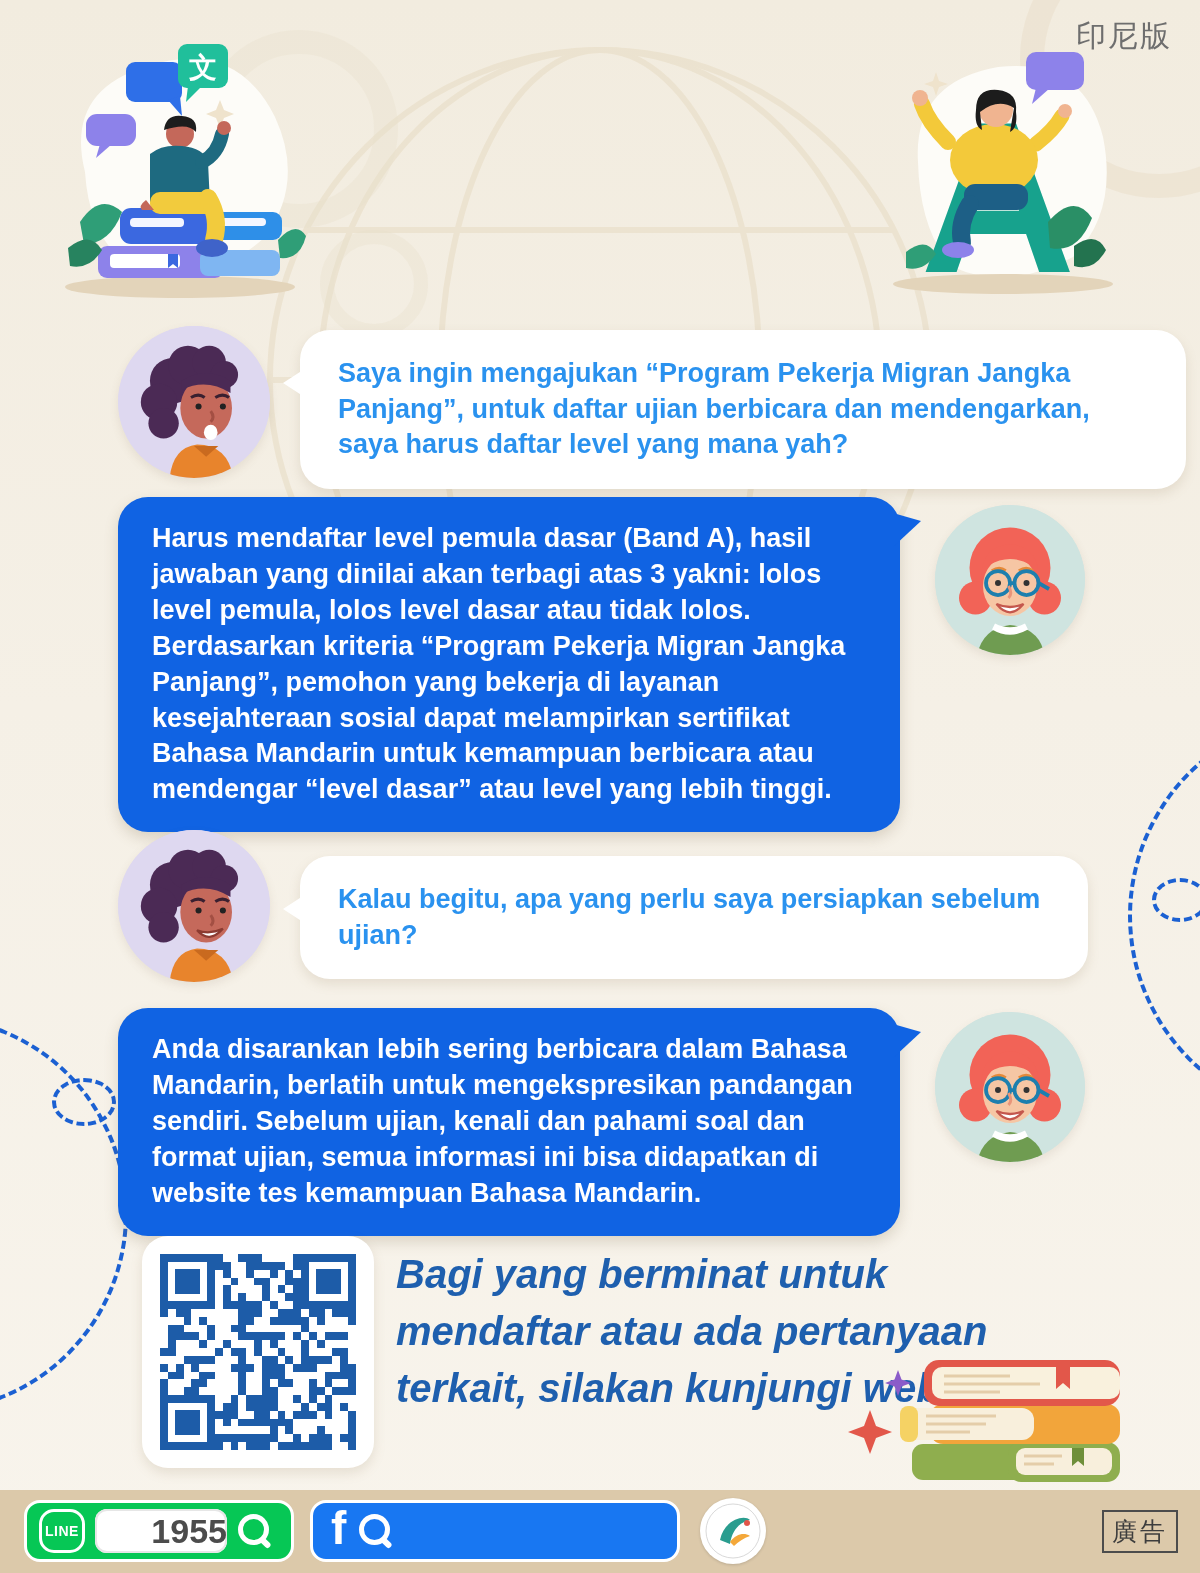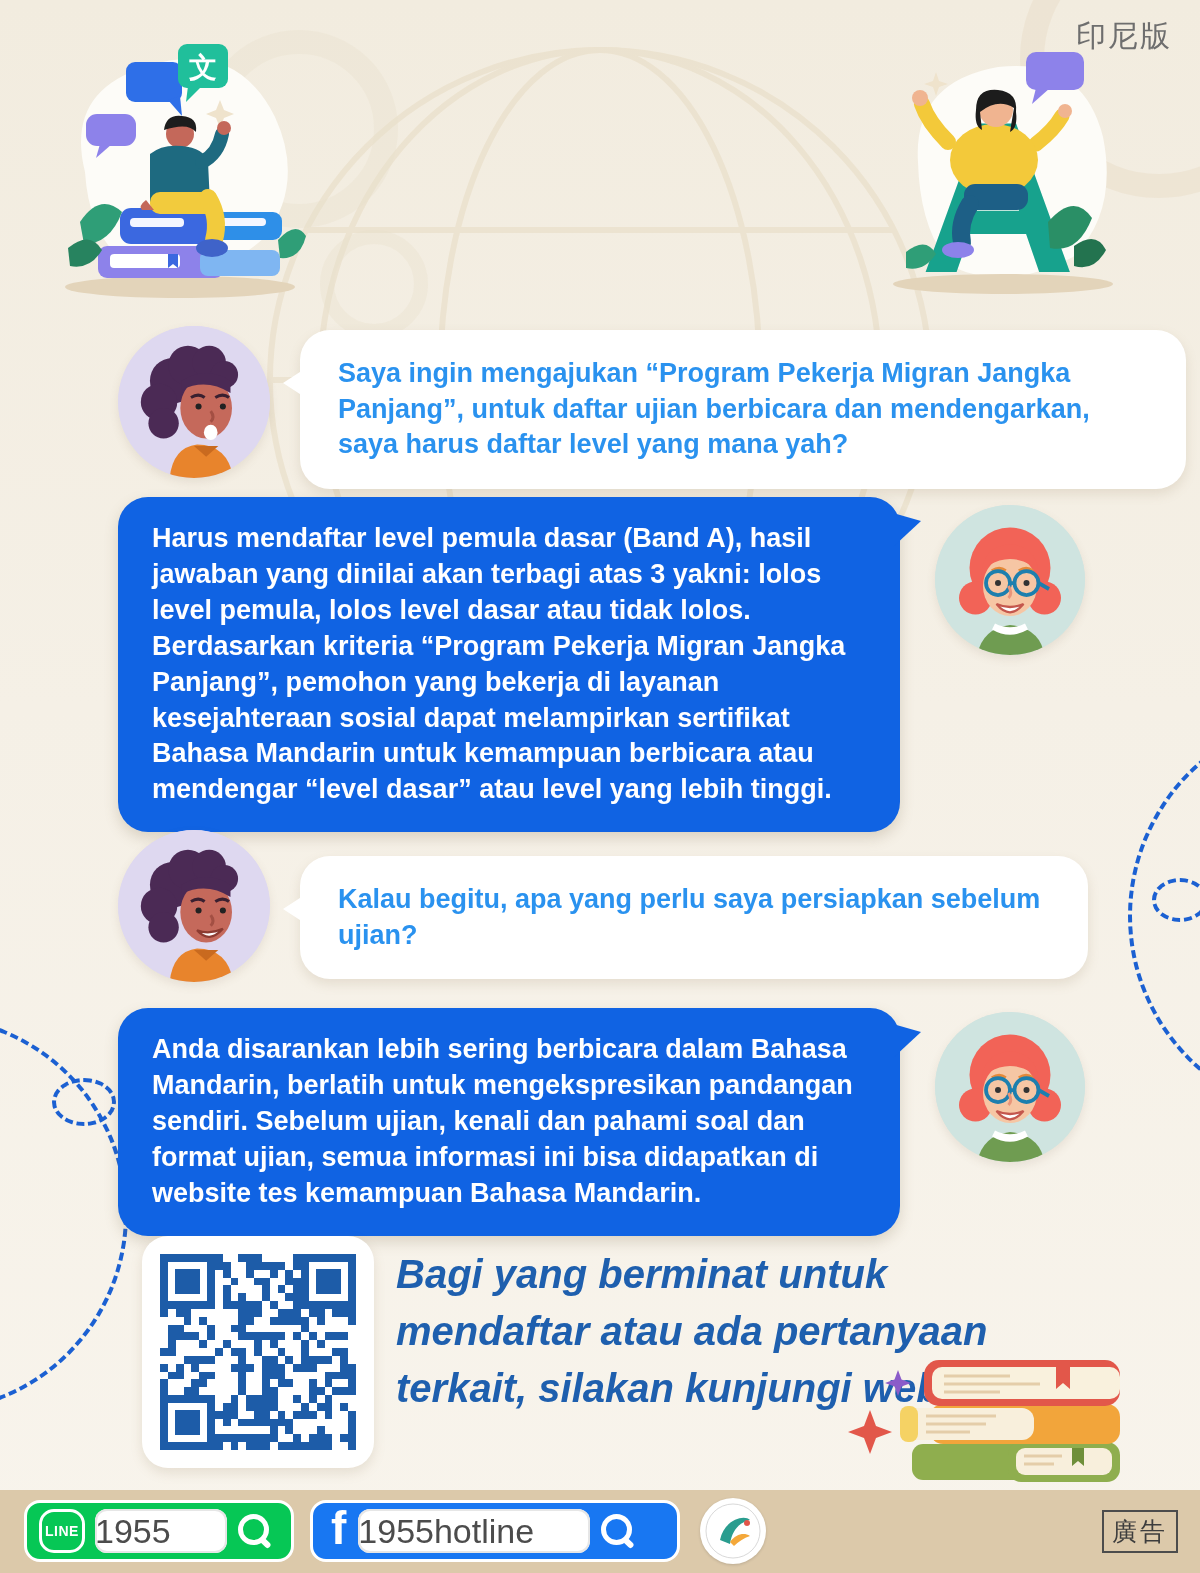--- a/index.html
+++ b/index.html
@@ -49,21 +49,21 @@
   .cta-text{position:absolute;left:396px;top:1246px;width:692px;
     font-size:40px;line-height:1.42;font-weight:bold;font-style:italic;color:#1e5fae;}
 
   
   .footer{position:absolute;left:0;top:1490px;width:1200px;height:83px;background:#dcc9aa;}
   .pill{position:absolute;top:10px;height:62px;border-radius:16px;border:3px solid #fff;
     box-sizing:border-box;display:flex;align-items:center;gap:10px;padding:0 12px;}
   .pill-line{left:24px;width:270px;background:#06C755;}
   .pill-fb{left:310px;width:370px;background:#1877F2;}
   .pill-input{background:#fff;border-radius:12px;height:44px;display:flex;align-items:center;
-    justify-content:flex-start;font-weight:normal;font-size:34px;color:#4c4c4c;box-shadow:inset 0 0 0 2px #e6e6e6;}
+    justify-content:flex-end;font-weight:bold;font-size:34px;color:#4c4c4c;box-shadow:inset 0 0 0 2px #e6e6e6;}
   .line-logo{width:46px;height:44px;min-width:46px;background:#06C755;border:3px solid #fff;border-radius:15px;
     display:flex;align-items:center;justify-content:center;box-sizing:border-box;
     color:#fff;font-size:14px;font-weight:bold;letter-spacing:.5px;}
   .fb-f{color:#fff;font-size:46px;font-weight:bold;line-height:1;margin:0 2px 6px 6px;}
   .mag{width:36px;height:36px;position:relative;min-width:36px;}
   .mag::before{content:"";position:absolute;width:21px;height:21px;border:5px solid #fff;border-radius:50%;left:1px;top:1px;}
   .mag::after{content:"";position:absolute;width:6px;height:13px;background:#fff;transform:rotate(-45deg);
     left:25px;top:23px;border-radius:3px;}
   .gov{position:absolute;left:700px;top:8px;display:flex;align-items:center;gap:14px;}
   .gov-logo{width:66px;height:66px;border-radius:50%;background:#fff;position:relative;
@@ -555,23 +555,20 @@
       <div class="line-logo">
         <span>LINE</span>
       </div>
       <div class="pill-input" style="width:132px;">
         <span>1955</span>
       </div>
       <div class="mag"></div>
     </div>
     <div class="pill pill-fb">
       <span class="fb-f">f</span>
-      <div class="pill-input" style="width:232px;">
-        <span>1955hotline</span>
-      </div>
       <div class="mag"></div>
     </div>
     <div class="gov">
       <div class="gov-logo">
         <svg viewBox="0 0 66 66" width="66" height="66">
           <circle cx="33" cy="33" r="32" fill="#fff"></circle>
           <circle cx="33" cy="33" r="27" fill="none" stroke="#d9d9d9" stroke-width="1"></circle>
           <path d="M20 42 C24 22 44 16 50 22 C40 24 32 32 30 46 Z" fill="#2a9d8f"></path>
           <path d="M30 44 C36 36 44 34 50 38 C44 40 38 44 34 48 Z" fill="#f4a83a"></path>
           <circle cx="47" cy="25" r="3" fill="#e25549"></circle>

